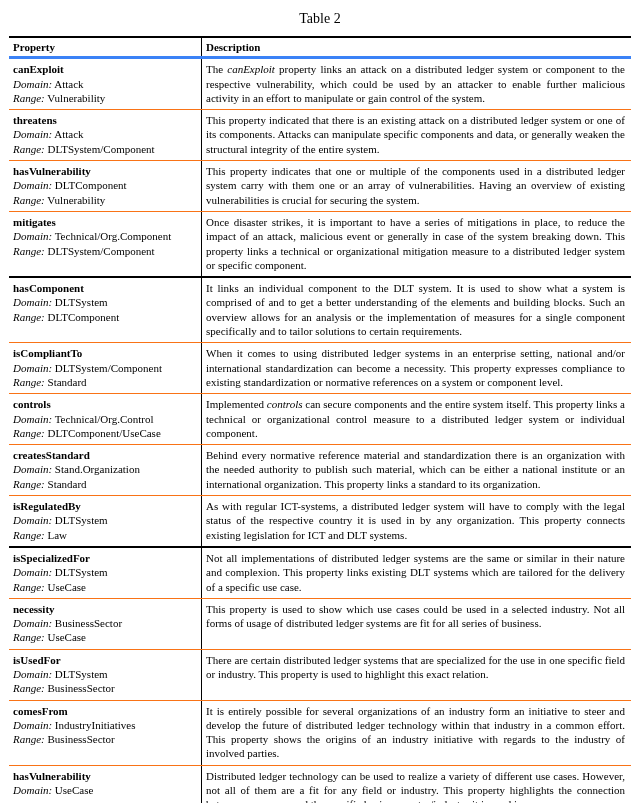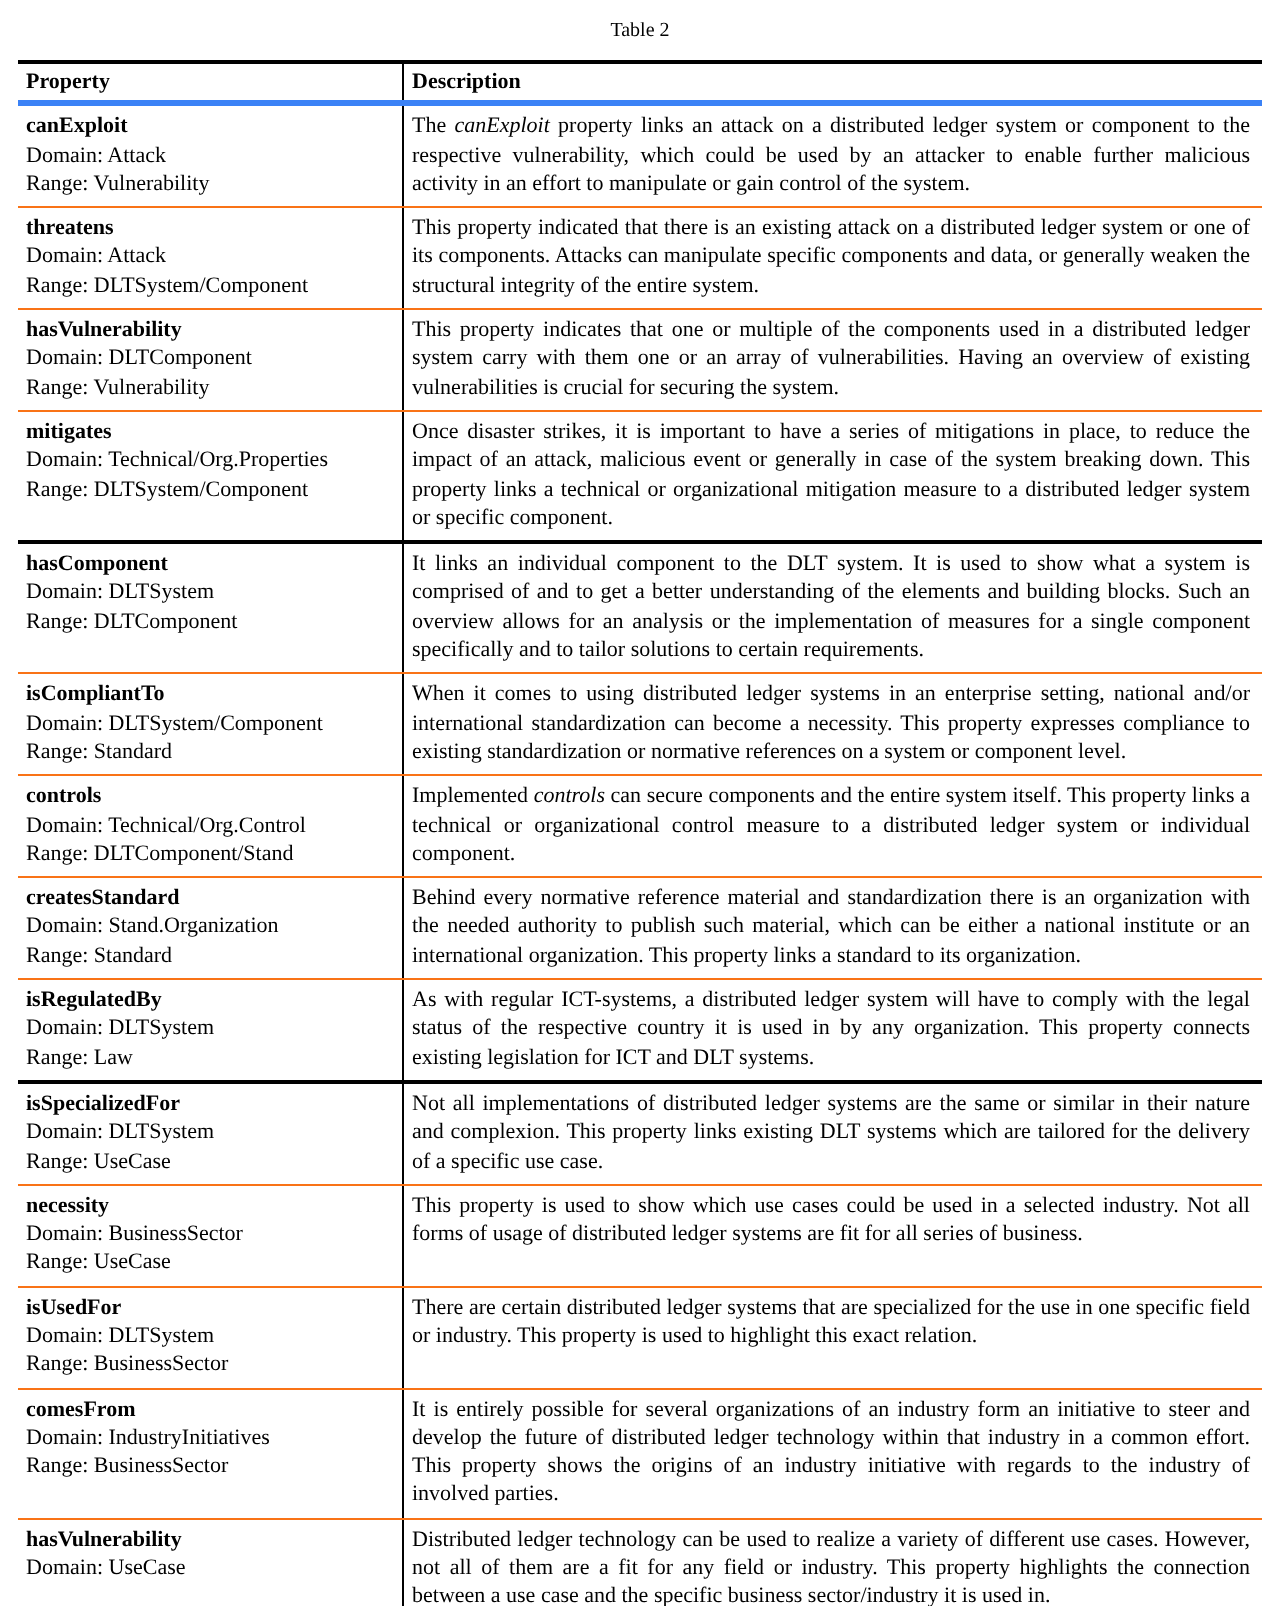--- a/index.html
+++ b/index.html
@@ -10,21 +10,21 @@
     font-family: "Liberation Serif", serif;
   }
   .page {
     width: 640px;
     box-sizing: border-box;
     padding: 8px 9px 6px 9px;
     background: #ffffff;
   }
   .caption {
     text-align: center;
-    font-size: 10px;
+    font-size: 14px;
     line-height: 1.5;
     margin-bottom: 7px;
   }
   table.props {
     width: 100%;
     border-collapse: collapse;
     font-size: 11px;
     line-height: 1.3;
   }
   table.props th, table.props td {
@@ -49,20 +49,21 @@
     border-bottom: 1px solid #f97316;
     margin-left: 36px;
   }
   tbody tr.group-start td {
     border-top: 2px solid #000;
   }
   .prop-name {
     font-weight: bold;
   }
   .prop-meta .meta-label {
+    font-style: italic;
   }
   .desc {
     text-align: justify;
   }
   .desc i { font-style: italic; }
 </style>
 </head>
 <body>
 
 <div class="page">
@@ -101,21 +102,21 @@
       <div class="prop-name">hasVulnerability</div>
       <div class="prop-meta"><span class="meta-label domain-label">Domain:</span> <span class="meta-value domain-value">DLTComponent</span></div>
       <div class="prop-meta"><span class="meta-label range-label">Range:</span> <span class="meta-value range-value">Vulnerability</span></div>
     </td>
     <td class="desc">This property indicates that one or multiple of the components used in a distributed ledger system carry with them one or an array of vulnerabilities. Having an overview of existing vulnerabilities is crucial for securing the system.</td>
   </tr>
 
   <tr>
     <td class="prop-cell col-divider">
       <div class="prop-name">mitigates</div>
-      <div class="prop-meta"><span class="meta-label domain-label">Domain:</span> <span class="meta-value domain-value">Technical/Org.Properties</span></div>
+      <div class="prop-meta"><span class="meta-label domain-label">Domain:</span> <span class="meta-value domain-value">Technical/Org.Component</span></div>
       <div class="prop-meta"><span class="meta-label range-label">Range:</span> <span class="meta-value range-value">DLTSystem/Component</span></div>
     </td>
     <td class="desc">Once disaster strikes, it is important to have a series of mitigations in place, to reduce the impact of an attack, malicious event or generally in case of the system breaking down. This property links a technical or organizational mitigation measure to a distributed ledger system or specific component.</td>
   </tr>
 
   <tr class="group-start">
     <td class="prop-cell col-divider">
       <div class="prop-name">hasComponent</div>
       <div class="prop-meta"><span class="meta-label domain-label">Domain:</span> <span class="meta-value domain-value">DLTSystem</span></div>
       <div class="prop-meta"><span class="meta-label range-label">Range:</span> <span class="meta-value range-value">DLTComponent</span></div>
@@ -129,21 +130,21 @@
       <div class="prop-meta"><span class="meta-label domain-label">Domain:</span> <span class="meta-value domain-value">DLTSystem/Component</span></div>
       <div class="prop-meta"><span class="meta-label range-label">Range:</span> <span class="meta-value range-value">Standard</span></div>
     </td>
     <td class="desc">When it comes to using distributed ledger systems in an enterprise setting, national and/or international standardization can become a necessity. This property expresses compliance to existing standardization or normative references on a system or component level.</td>
   </tr>
 
   <tr>
     <td class="prop-cell col-divider">
       <div class="prop-name">controls</div>
       <div class="prop-meta"><span class="meta-label domain-label">Domain:</span> <span class="meta-value domain-value">Technical/Org.Control</span></div>
-      <div class="prop-meta"><span class="meta-label range-label">Range:</span> <span class="meta-value range-value">DLTComponent/Stand</span></div>
+      <div class="prop-meta"><span class="meta-label range-label">Range:</span> <span class="meta-value range-value">DLTComponent/UseCase</span></div>
     </td>
     <td class="desc">Implemented <i>controls</i> can secure components and the entire system itself. This property links a technical or organizational control measure to a distributed ledger system or individual component.</td>
   </tr>
 
   <tr>
     <td class="prop-cell col-divider">
       <div class="prop-name">createsStandard</div>
       <div class="prop-meta"><span class="meta-label domain-label">Domain:</span> <span class="meta-value domain-value">Stand.Organization</span></div>
       <div class="prop-meta"><span class="meta-label range-label">Range:</span> <span class="meta-value range-value">Standard</span></div>
     </td>

